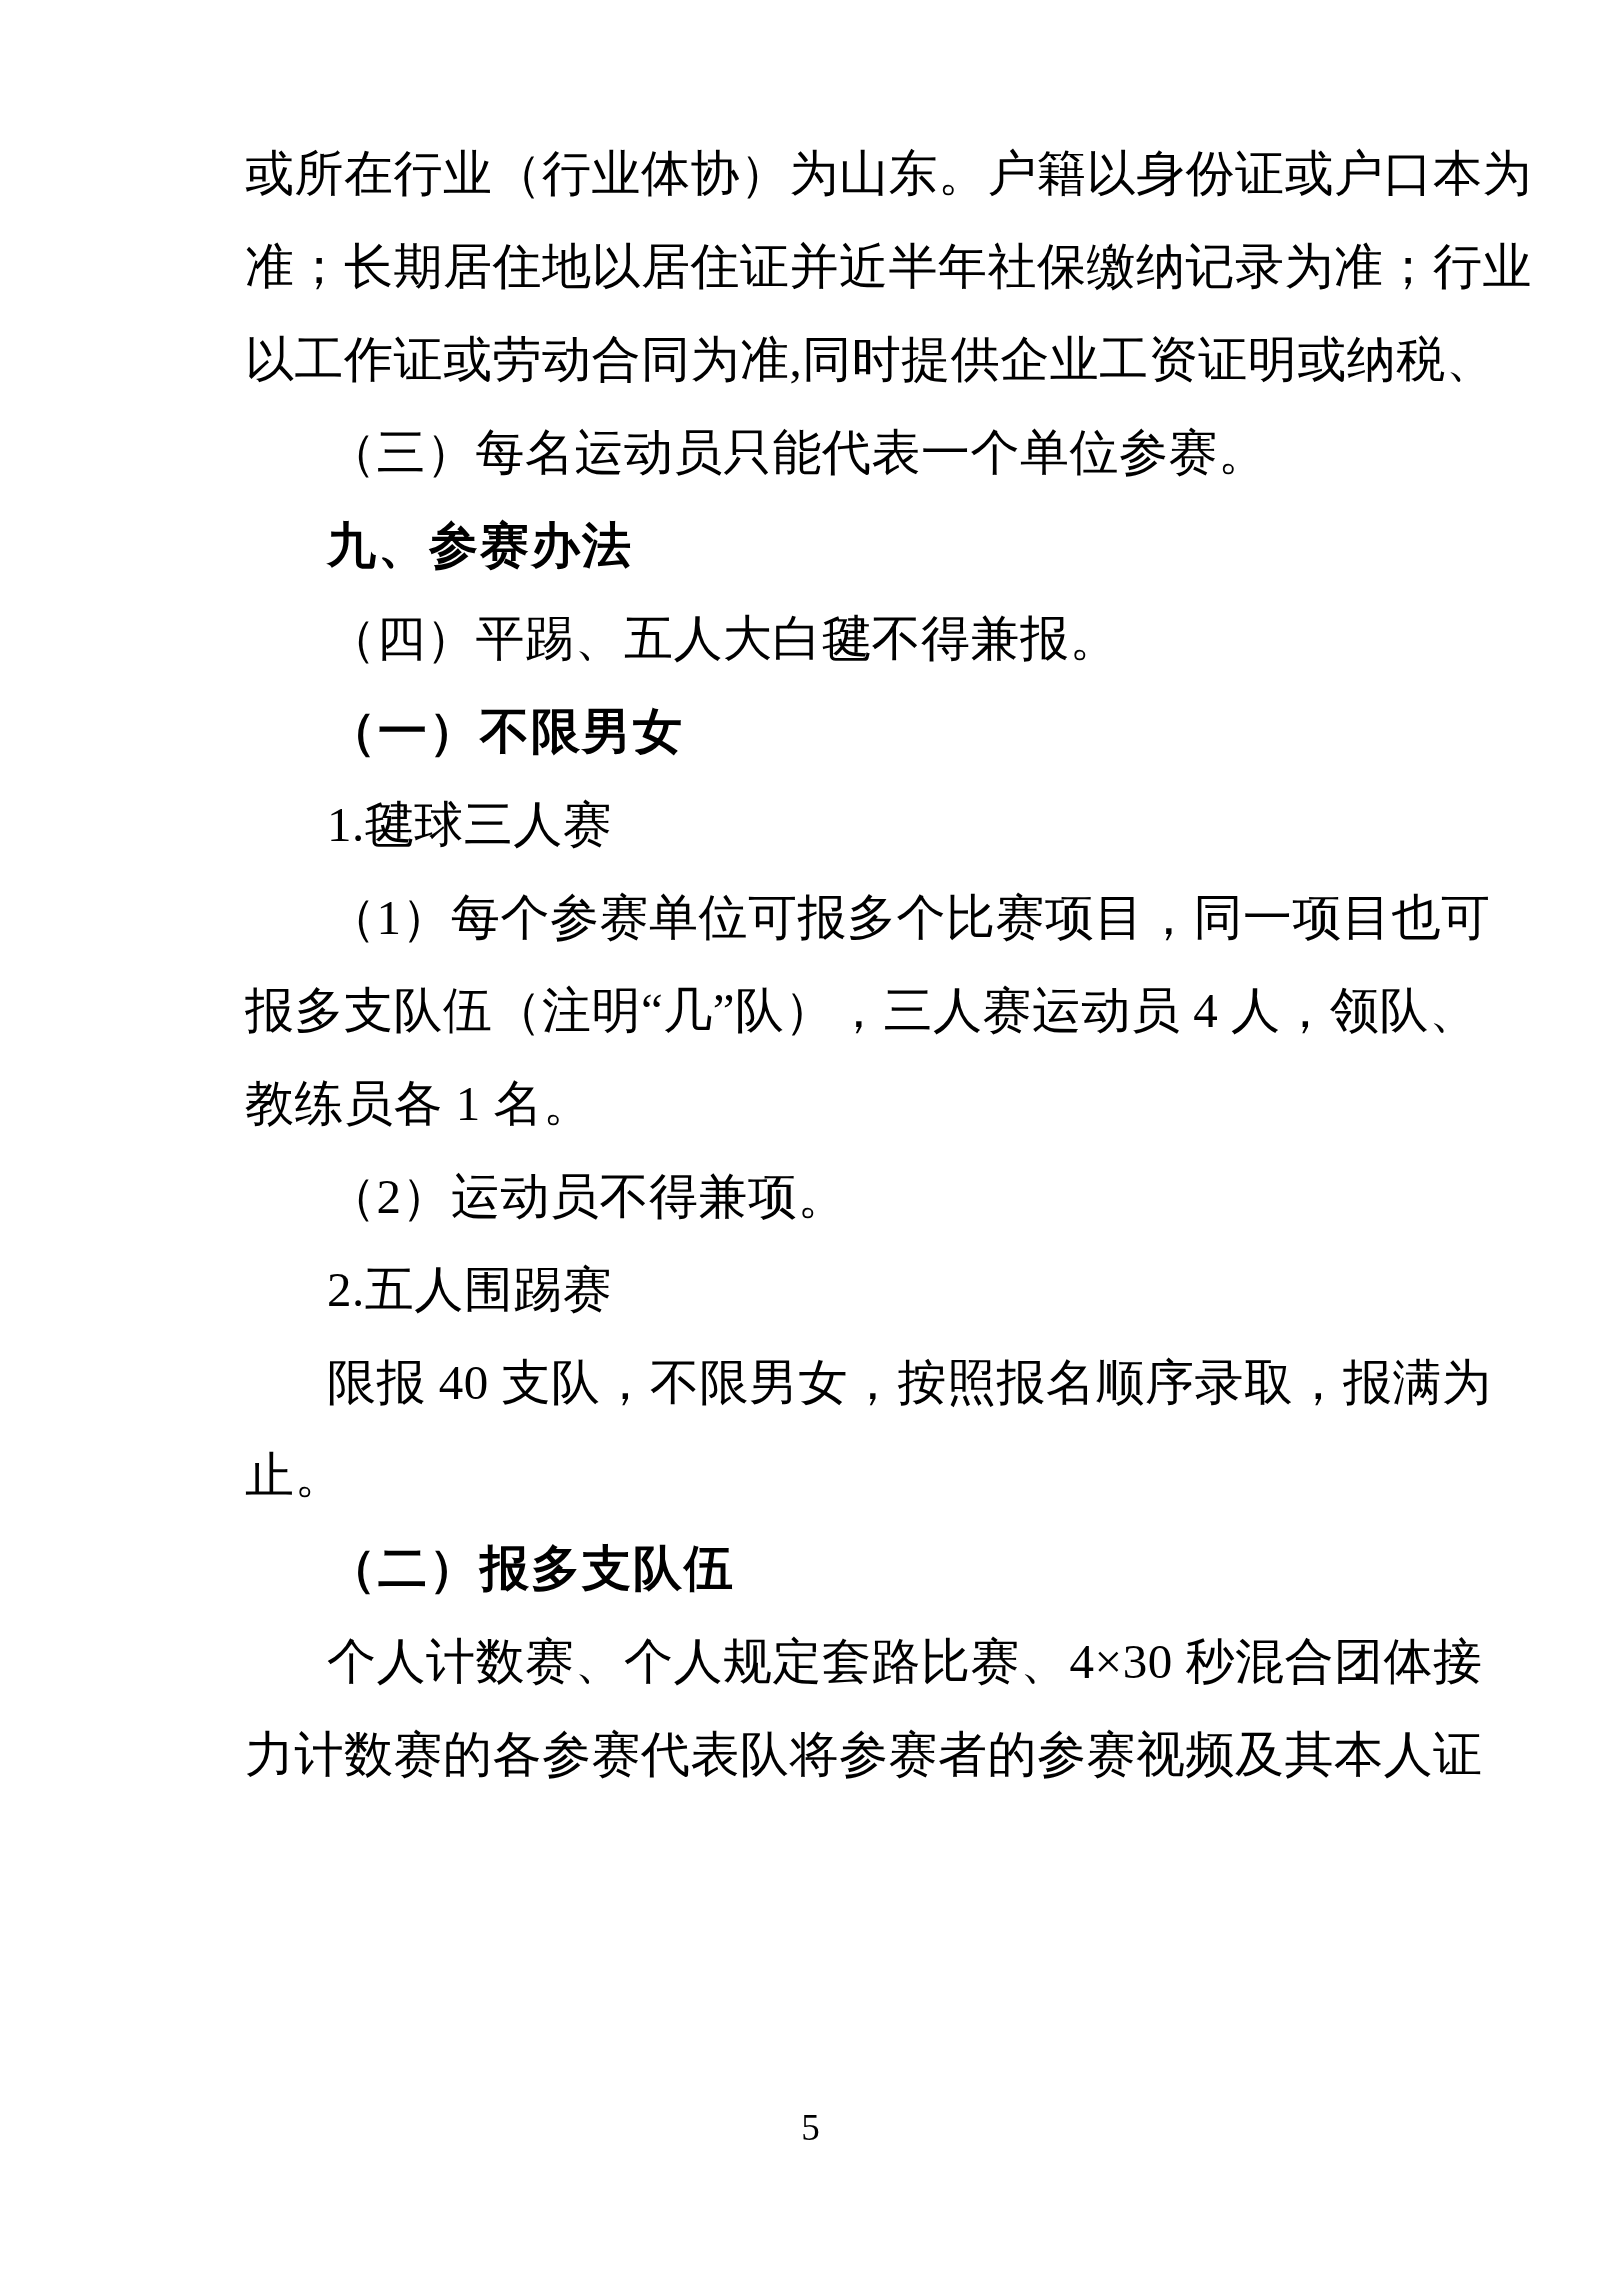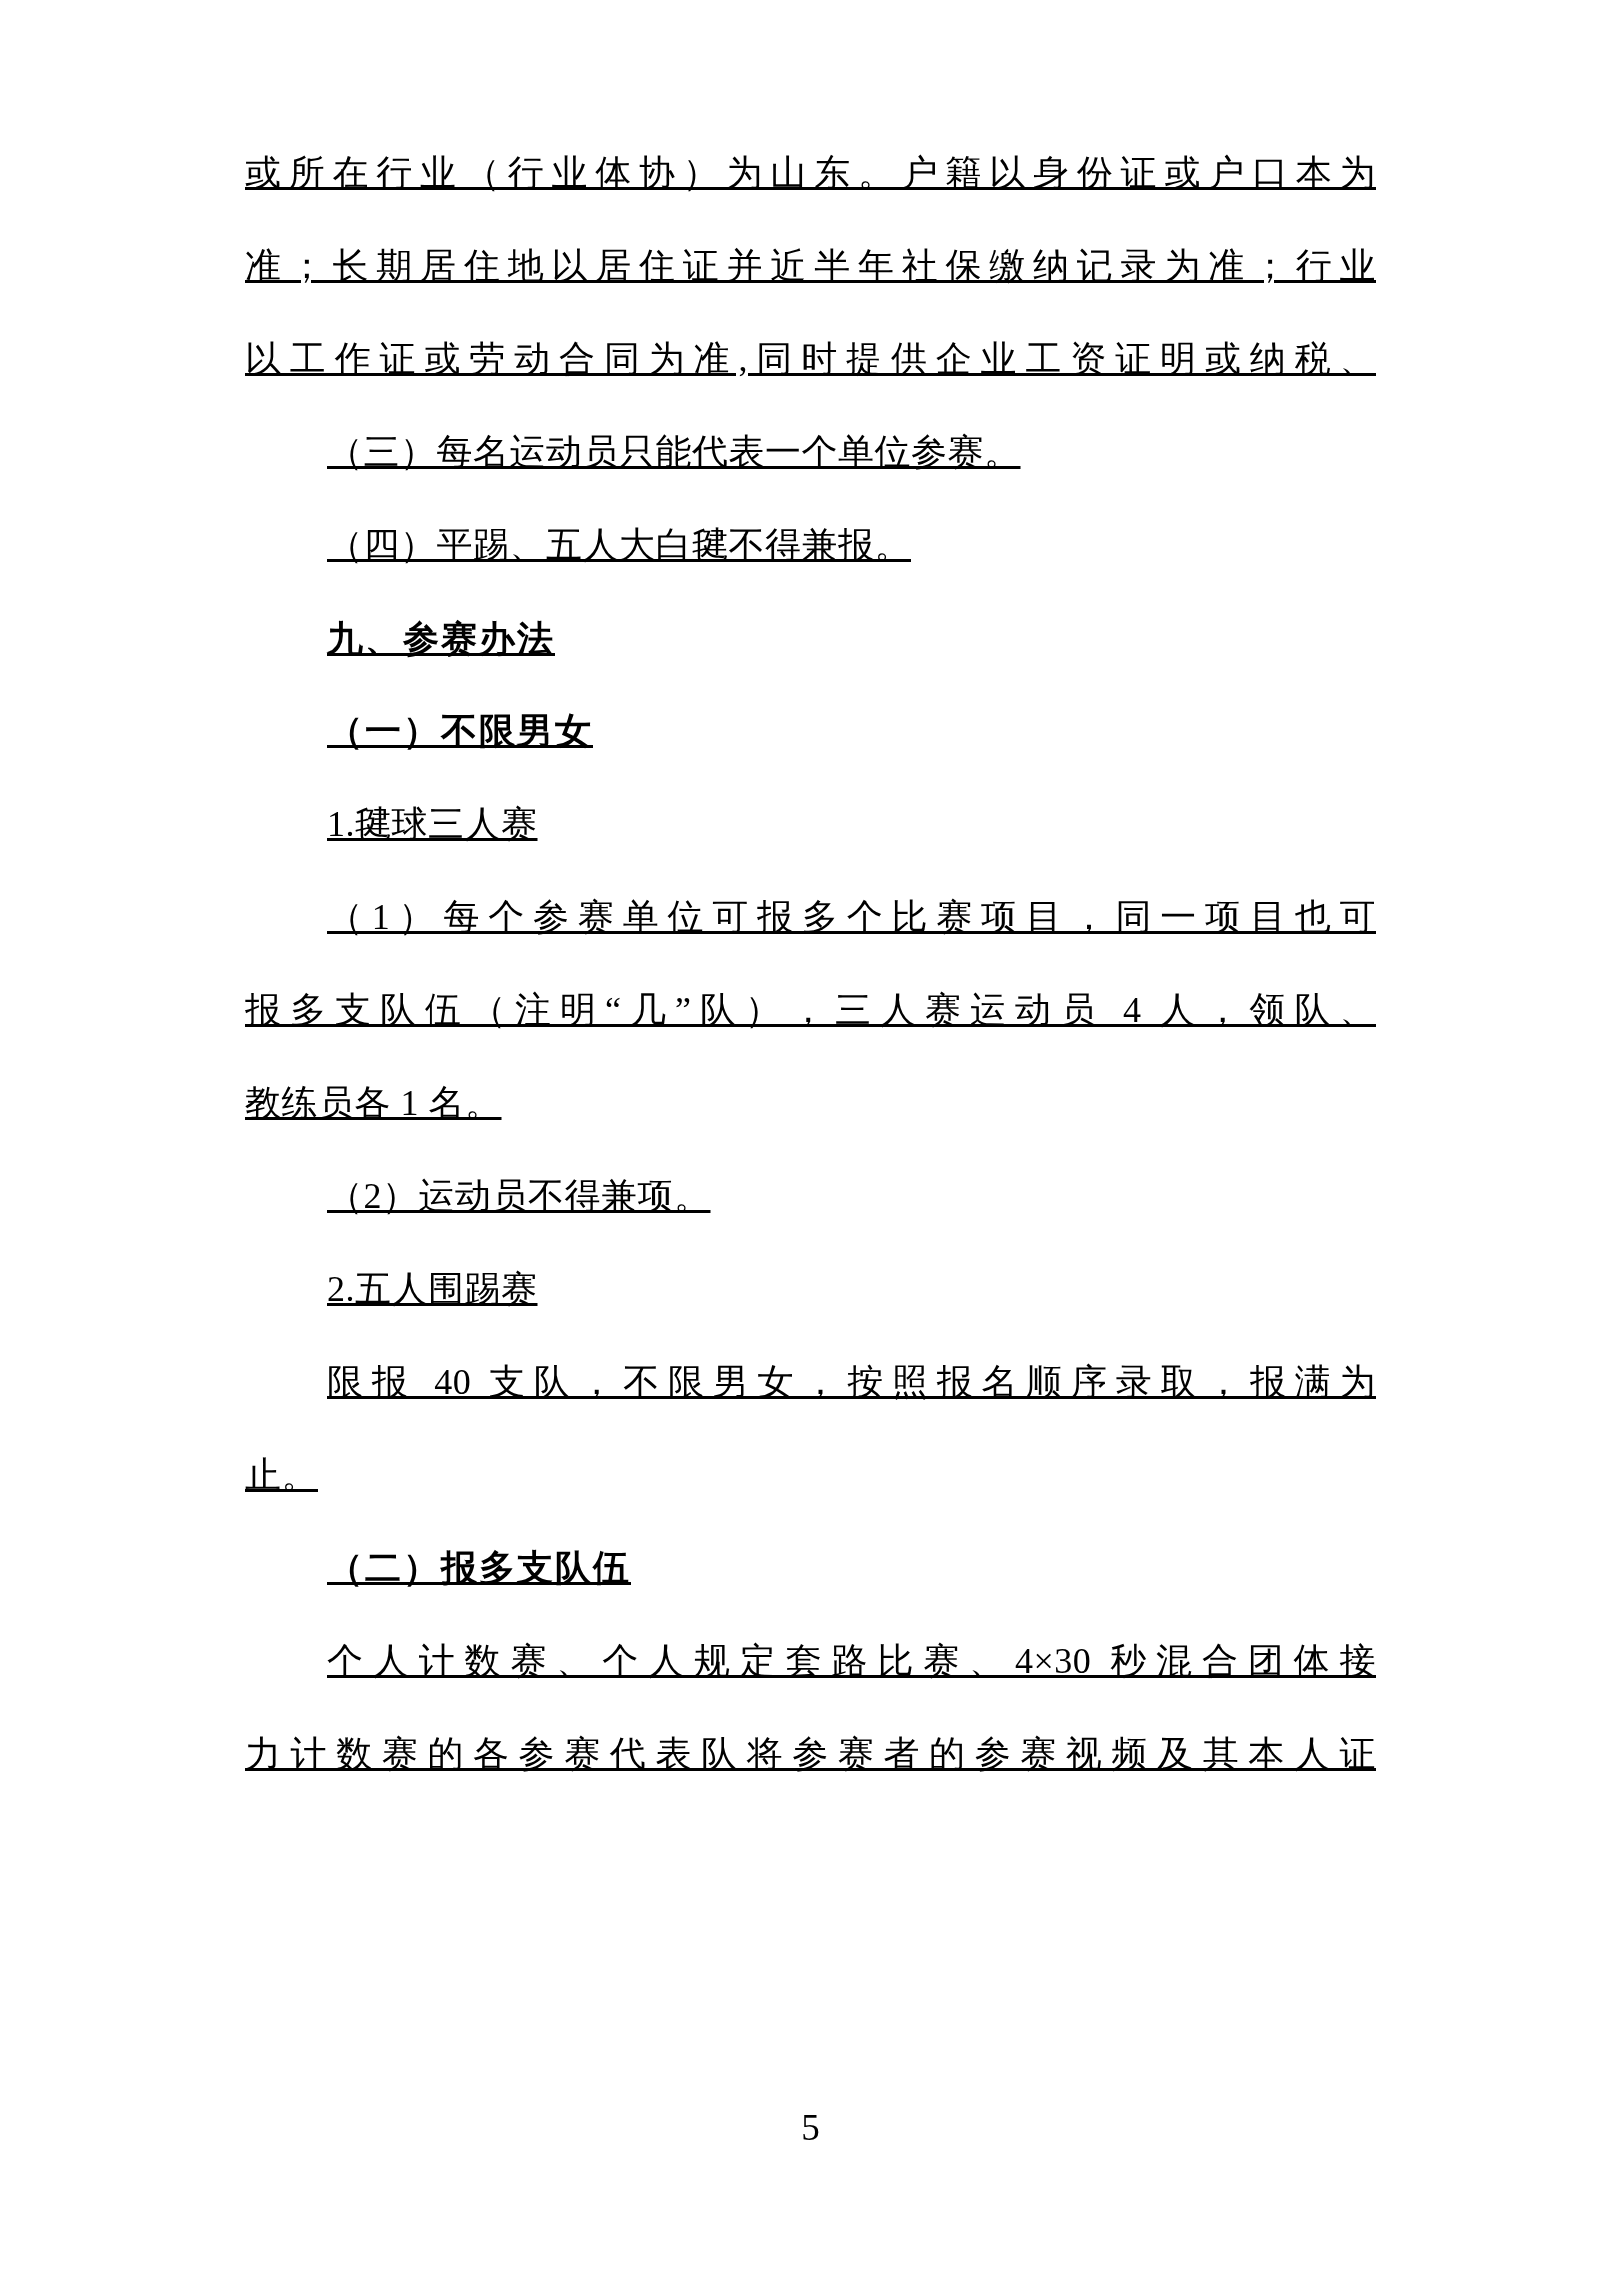--- a/index.html
+++ b/index.html
@@ -12,26 +12,25 @@
     color:#000;
     overflow:hidden;
   }
   .content {
     position:absolute;
     left:245px; top:127px;
     width:1131px;
   }
   .para { margin:0; padding:0; }
   .line {
-    font-size:36px;
+    font-size:49px;
     line-height:93px;
     text-align:justify;
     white-space:nowrap;
     letter-spacing:0.5px;
-    text-decoration:underline;
   }
   .line.fill { text-align-last:justify; }
   .line.indent { padding-left:82px; }
   .para.heading1 .line {
     font-weight:700;
     font-family:"Liberation Sans","DejaVu Sans",sans-serif;
     letter-spacing:2px;
   }
   .para.heading2 .line {
     font-weight:700;
@@ -52,25 +51,25 @@
 <div class="page">
   <div class="content" id="content">
       <div class="para body">
         <div class="line fill">或所在行业（行业体协）为山东。户籍以身份证或户口本为</div>
         <div class="line fill">准；长期居住地以居住证并近半年社保缴纳记录为准；行业</div>
         <div class="line fill">以工作证或劳动合同为准,同时提供企业工资证明或纳税、</div>
       </div>
       <div class="para body">
         <div class="line indent">（三）每名运动员只能代表一个单位参赛。</div>
       </div>
+      <div class="para heading1">
+        <div class="line indent">九、参赛办法</div>
+      </div>
       <div class="para body">
         <div class="line indent">（四）平踢、五人大白毽不得兼报。</div>
-      </div>
-      <div class="para heading1">
-        <div class="line indent">九、参赛办法</div>
       </div>
       <div class="para heading2">
         <div class="line indent">（一）不限男女</div>
       </div>
       <div class="para body">
         <div class="line indent">1.毽球三人赛</div>
       </div>
       <div class="para body">
         <div class="line fill indent">（1）每个参赛单位可报多个比赛项目，同一项目也可</div>
         <div class="line fill">报多支队伍（注明“几”队），三人赛运动员 4 人，领队、</div>

